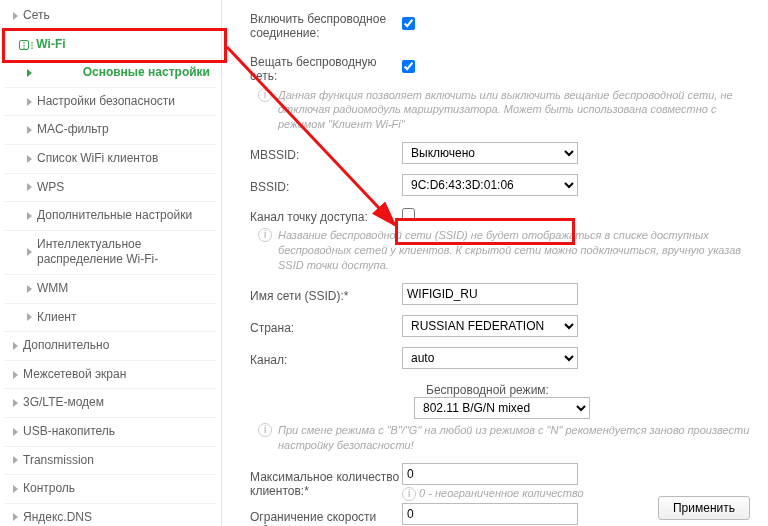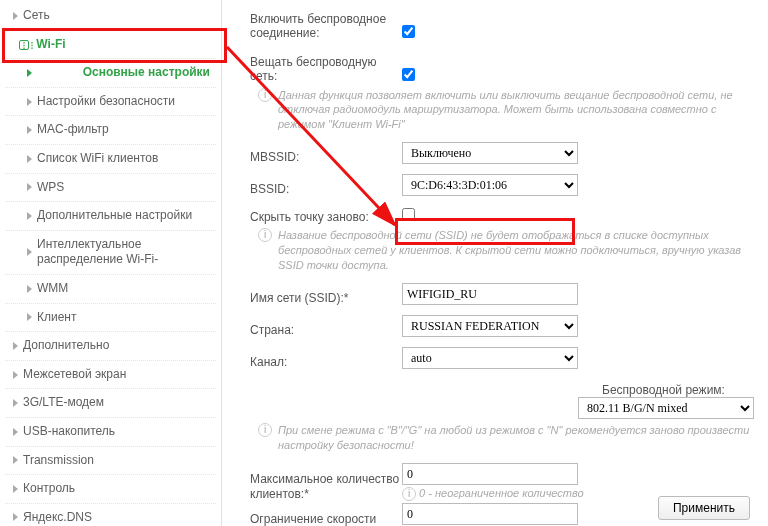--- a/index.html
+++ b/index.html
@@ -67,41 +67,40 @@
   .side-sub.active .caret-r { border-left-color: #32a24a; }
 
   .main {
     flex: 1;
     padding: 8px 14px 8px 28px;
     position: relative;
     overflow: hidden;
   }
   .row {
     display: flex;
-    align-items: flex-end;
+    align-items: center;
     margin-bottom: 10px;
   }
   .label {
     width: 152px;
     flex-shrink: 0;
     color: #555;
     font-size: 12px;
     padding-top: 4px;
     line-height: 1.2;
   }
   .control { flex: 1; }
   input[type="checkbox"] { margin-top: 2px; }
   select, input[type="text"] {
     width: 176px;
     height: 22px;
     border: 1px solid #bbb;
     padding: 2px 4px;
     font-size: 12px;
     background: #fff;
-    font-family: Liberation Serif, serif;
   }
   .hint {
     display: flex;
     gap: 6px;
     color: #aaa;
     font-style: italic;
     font-size: 11px;
     margin: 2px 0 10px 0;
     padding-left: 8px;
     line-height: 1.35;
@@ -262,21 +261,21 @@
     <div class="row">
       <div class="label">BSSID:</div>
       <div class="control">
         <select>
           <option>9C:D6:43:3D:01:06</option>
         </select>
       </div>
     </div>
 
     <div class="row" style="margin-bottom:4px;">
-      <div class="label">Скрыть точку заново:</div>
+      <div class="label">Канал точку доступа:</div>
       <div class="control"><input type="checkbox" style=""></div>
     </div>
     <div class="hint">
       <span class="info-icon">i</span>
       <span>Название беспроводной сети (SSID) не будет отображаться в списке доступных беспроводных сетей у клиентов. К скрытой сети можно подключиться, вручную указав SSID точки доступа.</span>
     </div>
 
     <div class="row">
       <div class="label">Имя сети (SSID):*</div>
       <div class="control">

